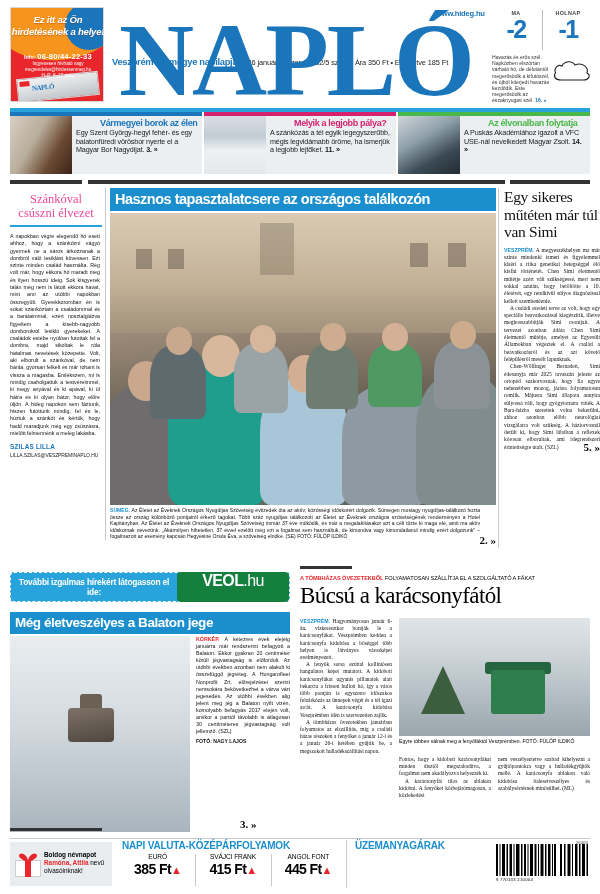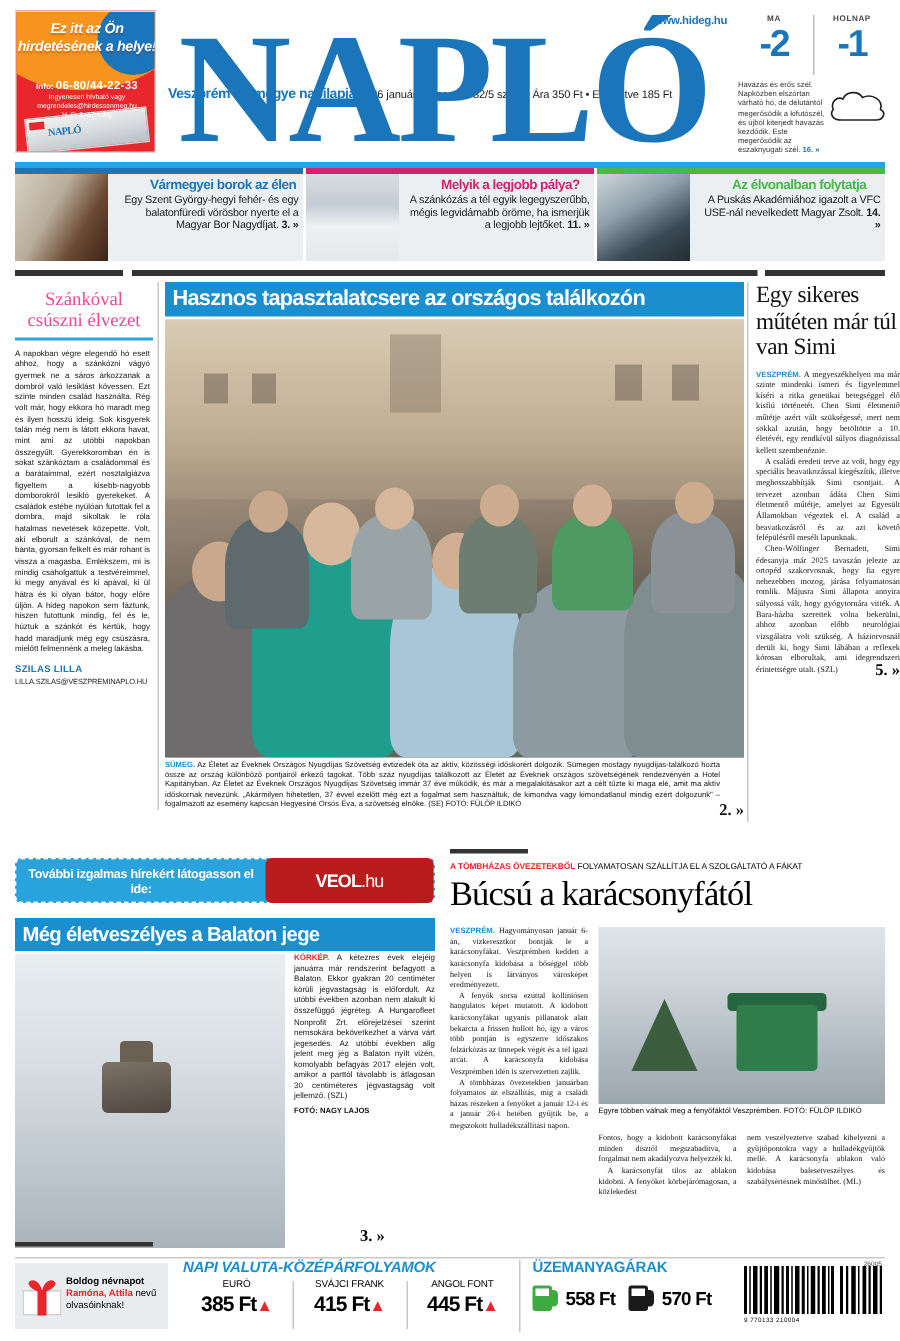--- a/index.html
+++ b/index.html
@@ -81,21 +81,21 @@
   .rule-blue{ position:absolute; left:10px; top:108px; width:580px; height:4px; background:#29a3dc;}
 
   
   .teasers{ position:absolute; left:10px; top:112px; width:580px; height:62px; display:flex; }
   .teaser{ position:relative; flex:1; background:#eceff1; margin-right:2px; }
   .teaser:last-child{ margin-right:0; }
   .t-bar{ position:absolute; left:0; top:0; width:100%; height:4px; }
   .t-img{ position:absolute; left:0; top:4px; width:62px; height:58px; background-size:cover;}
   .t-body{ position:absolute; left:66px; top:6px; right:3px; }
   .t-h{ font-size:9px; font-weight:bold; letter-spacing:-.35px; line-height:10px;margin-left:24px;}
-  .t-p{ font-size:7.2px; line-height:8.6px; color:#1a1a1a; margin-top:1px; letter-spacing:-.15px;text-align:right;}
+  .t-p{ font-size:7.2px; line-height:8.6px; color:#1a1a1a; margin-top:1px; letter-spacing:-.15px;}
   .t-p .pg{ font-weight:bold; }
 
   .img-wine{background:linear-gradient(120deg,#d7cfc4 0%,#b9ad9b 40%,#6b4a33 70%,#3d2418 100%);}
   .img-sled{background:linear-gradient(180deg,#d8dde2 0%,#c3ccd4 35%,#eef1f3 60%,#e4e8ea 100%);}
   .img-man{background:linear-gradient(150deg,#cfd6da 0%,#8fa0ab 38%,#3b4a55 70%,#222c33 100%);}
 
   .rule-dk1{ position:absolute; left:10px; top:180px; width:72px; height:4px; background:#333;}
   .rule-dk2{ position:absolute; left:88px; top:180px; width:417px; height:4px; background:#333;}
   .rule-dk3{ position:absolute; left:510px; top:180px; width:80px; height:4px; background:#333;}
 
@@ -157,22 +157,22 @@
 
   
   .veol{
     position:absolute; left:10px; top:572px; width:280px; height:30px;
     background:#29a3dc; border-radius:4px; display:flex; align-items:center;
     border:1px dashed #ffffff;
   }
   .veol-t{ flex:1; text-align:center; color:#fff; font-size:8.4px; font-weight:bold; line-height:10px;
     letter-spacing:-.2px;}
   .veol-b{
-    width:112px; height:30px; background:#b91c1c; border-radius:4px; display:flex;
-    align-items:center; justify-content:center; color:#fff; font-size:12px; letter-spacing:-.6px;
+    width:112px; height:30px; background:#15803d; border-radius:4px; display:flex;
+    justify-content:center; color:#fff; font-size:16px; letter-spacing:-.6px;
   }
   .veol-b b{ font-weight:bold; }
 
   
   .rule-dk4{ position:absolute; left:300px; top:566px; width:52px; height:3px; background:#333;}
   .xmas{ position:absolute; left:300px; top:574px; width:290px; }
   .xmas-kicker{ font-size:5.6px; letter-spacing:-.05px; line-height:8px; }
   .xmas-kicker b{ color:#e8262b; font-weight:bold; }
   .xmas-h{ font-family:"Liberation Serif", serif; font-size:23px; line-height:25px;
     letter-spacing:-.6px; margin-top:1px; }
@@ -223,21 +223,21 @@
   }
   .gift{ position:absolute; left:5px; top:9px; width:26px; height:26px; }
   .gift-box{ position:absolute; left:0; top:9px; width:26px; height:17px; background:#fff; border:1px solid #d0d0d0;}
   .gift-v{ position:absolute; left:10px; top:9px; width:6px; height:17px; background:#e8262b;}
   .gift-bow{ position:absolute; left:2px; top:0px; width:22px; height:11px;}
   .nd-t{ position:absolute; left:34px; top:9px; width:66px; font-size:6.4px; line-height:8px; }
   .nd-t .hl{ color:#e8262b; font-weight:bold; }
   .nd-t .b{ font-weight:bold; }
 
   .valuta{ flex:1; margin-left:8px; }
-  .valuta-h{ color:#1b8fce; font-size:10px; font-weight:bold; letter-spacing:-.2px; padding-left:2px;font-style:italic;}
+  .valuta-h{ color:#1b8fce; font-size:10px; font-weight:bold; letter-spacing:-.2px; padding-left:2px;}
   .valuta-row{ display:flex; margin-top:2px; }
   .vcell{ flex:1; text-align:center; position:relative; }
   .vcell + .vcell::before{ content:""; position:absolute; left:0; top:1px; width:1px; height:32px; background:#c8c8c8;}
   .vl{ font-size:6.6px; letter-spacing:-.1px; }
   .vv{ font-size:14px; font-weight:bold; letter-spacing:-.6px; margin-top:1px;}
   .arr{ color:#e8262b; font-size:11px; }
 
   .fuel{ width:148px; border-left:1px solid #c8c8c8; padding-left:8px;}
   .fuel-h{ color:#1b8fce; font-size:10px; font-weight:bold; letter-spacing:-.2px;}
   .fuel-row{ display:flex; align-items:center; margin-top:5px; }
@@ -507,34 +507,20 @@
           <div class="vl">ANGOL FONT</div>
           <div class="vv">
             <span>445 Ft</span><span class="arr">▲</span>
           </div>
         </div>
       </div>
     </div>
 
     <div class="fuel">
       <div class="fuel-h">ÜZEMANYAGÁRAK</div>
-      <div class="fuel-row">
-        <div class="pump">
-          <div class="bdy" style="background:#3faa3f"></div>
-          <div class="win"></div>
-          <div class="noz" style="background:#3faa3f"></div>
-        </div>
-        <div class="fuel-v">558 Ft</div>
-        <div class="pump">
-          <div class="bdy" style="background:#1a1a1a"></div>
-          <div class="win"></div>
-          <div class="noz" style="background:#1a1a1a"></div>
-        </div>
-        <div class="fuel-v">570 Ft</div>
-      </div>
     </div>
 
     <div class="barcode">
       <svg class="bc-lines" viewBox="0 0 60 32" preserveAspectRatio="none">
         <g fill="#000">
           <rect x="0" y="0" width="2" height="32"></rect>
             <rect x="3.5" y="0" width="1" height="32"></rect>
           <rect x="6" y="0" width="3" height="32"></rect>
             <rect x="10.5" y="0" width="1.5" height="32"></rect>
           <rect x="13.5" y="0" width="2.5" height="32"></rect>

